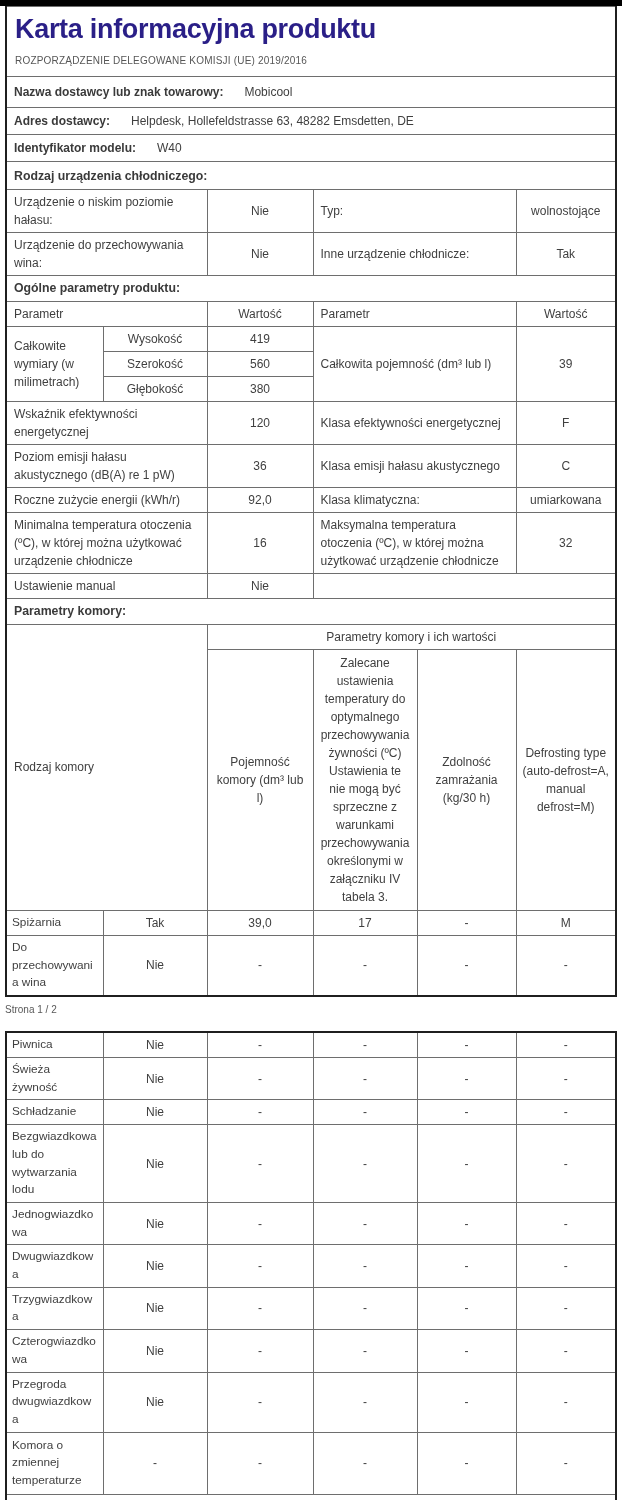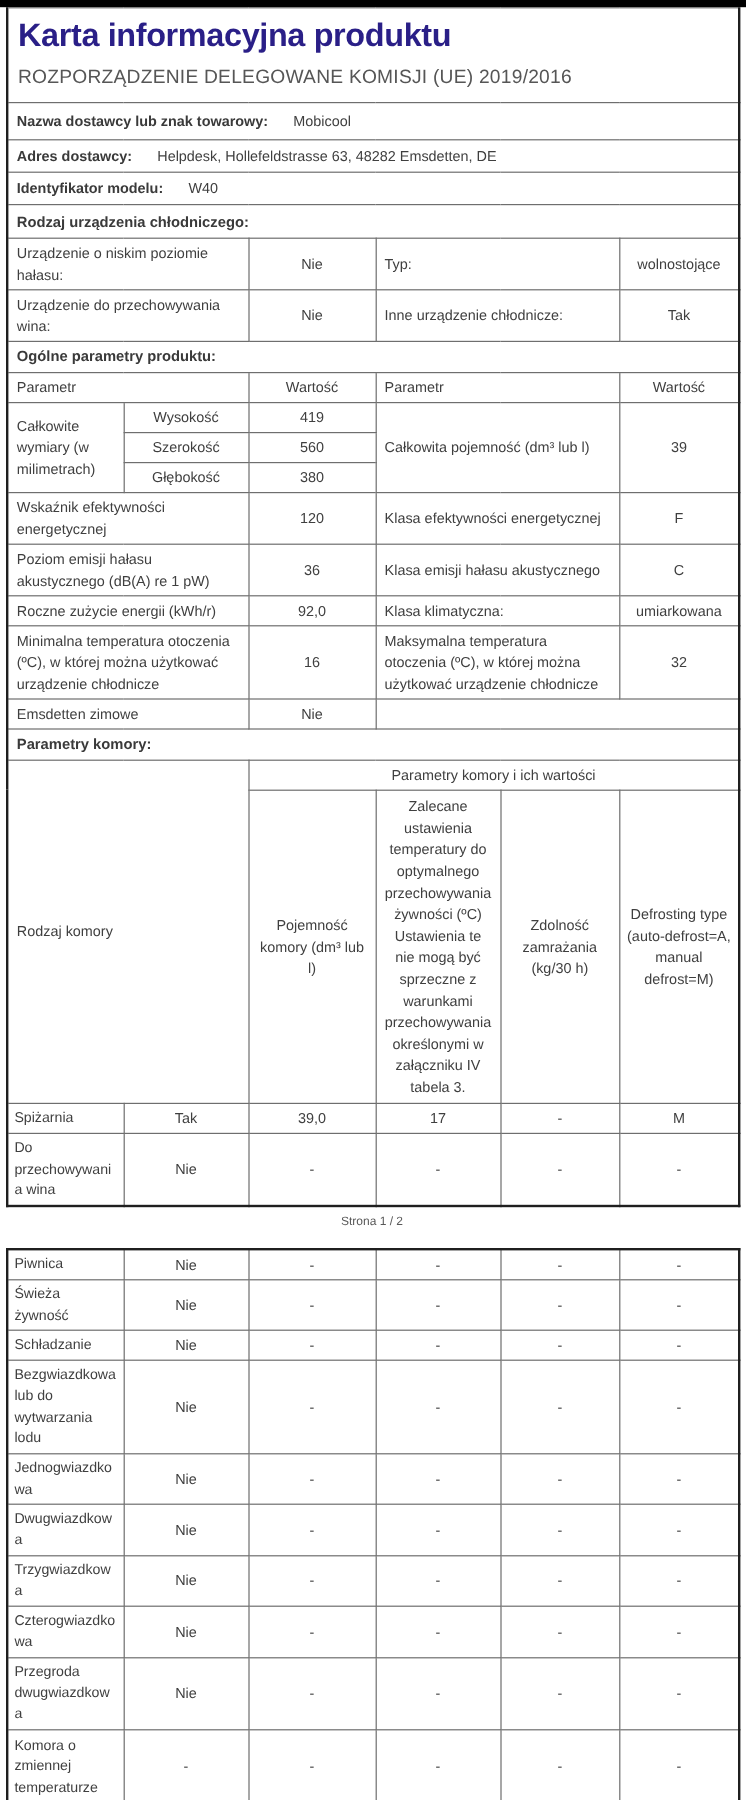--- a/index.html
+++ b/index.html
@@ -8,25 +8,25 @@
   .sheet{padding:0 5px;}
   table{border-collapse:collapse;table-layout:fixed;width:612px;}
   .t1{border:2px solid #1f1f1f;border-top:none;}
   .t2{border:2px solid #1f1f1f;border-bottom:none;}
   td{border:1px solid #6e6e6e;font-size:12px;line-height:1.5;padding:3px 7px;vertical-align:middle;overflow-wrap:break-word;}
   .c{text-align:center;}
   .b,.sec{font-weight:bold;color:#3a3a3a;}
   .sec{font-size:12.3px;margin-top:48px;}
   .titlecell{padding:6px 8px 8px 8px;}
   h1{margin:0;font-size:27px;line-height:1.2;color:#2a1f87;letter-spacing:-0.3px;font-weight:bold;}
-  .subtitle{margin-top:8px;font-size:16px;color:#565656;letter-spacing:0.2px;}
+  .subtitle{margin-top:8px;font-size:10px;color:#565656;letter-spacing:0.2px;}
   .kv .b{margin-right:21px;}
   .namecell{font-size:11.8px;padding:3px 5px;}
   .tallhead{font-size:12px;line-height:1.5;padding:4px 6px;text-align:center;vertical-align:middle;}
-  .pagenum{height:24px;text-align:center;font-size:10px;color:#595959;padding:7px 2px 3px 0;}
+  .pagenum{height:24px;text-align:left;font-size:10px;color:#595959;padding:7px 2px 3px 0;}
 </style>
 </head>
 <body>
 
 <div class="topbar"></div>
 <div class="sheet">
 
   <table class="t1">
     <colgroup>
       <col style="width:97px">
@@ -115,21 +115,21 @@
       <td colspan="2">Klasa klimatyczna:</td>
       <td class="c">umiarkowana</td>
     </tr>
     <tr style="height:61px">
       <td colspan="2">Minimalna temperatura otoczenia (ºC), w której można użytkować urządzenie chłodnicze</td>
       <td class="c">16</td>
       <td colspan="2">Maksymalna temperatura otoczenia (ºC), w której można użytkować urządzenie chłodnicze</td>
       <td class="c">32</td>
     </tr>
     <tr style="height:21px">
-      <td colspan="2">Emsdetten zimowe</td>
+      <td colspan="2">Ustawienie manual</td>
       <td class="c">Nie</td>
       <td colspan="3"></td>
     </tr>
     <tr style="height:26px">
       <td colspan="6" class="sec">Parametry komory:</td>
     </tr>
     <tr style="height:24px">
       <td colspan="2" rowspan="2">Rodzaj komory</td>
       <td colspan="4" class="c">Parametry komory i ich wartości</td>
     </tr>

